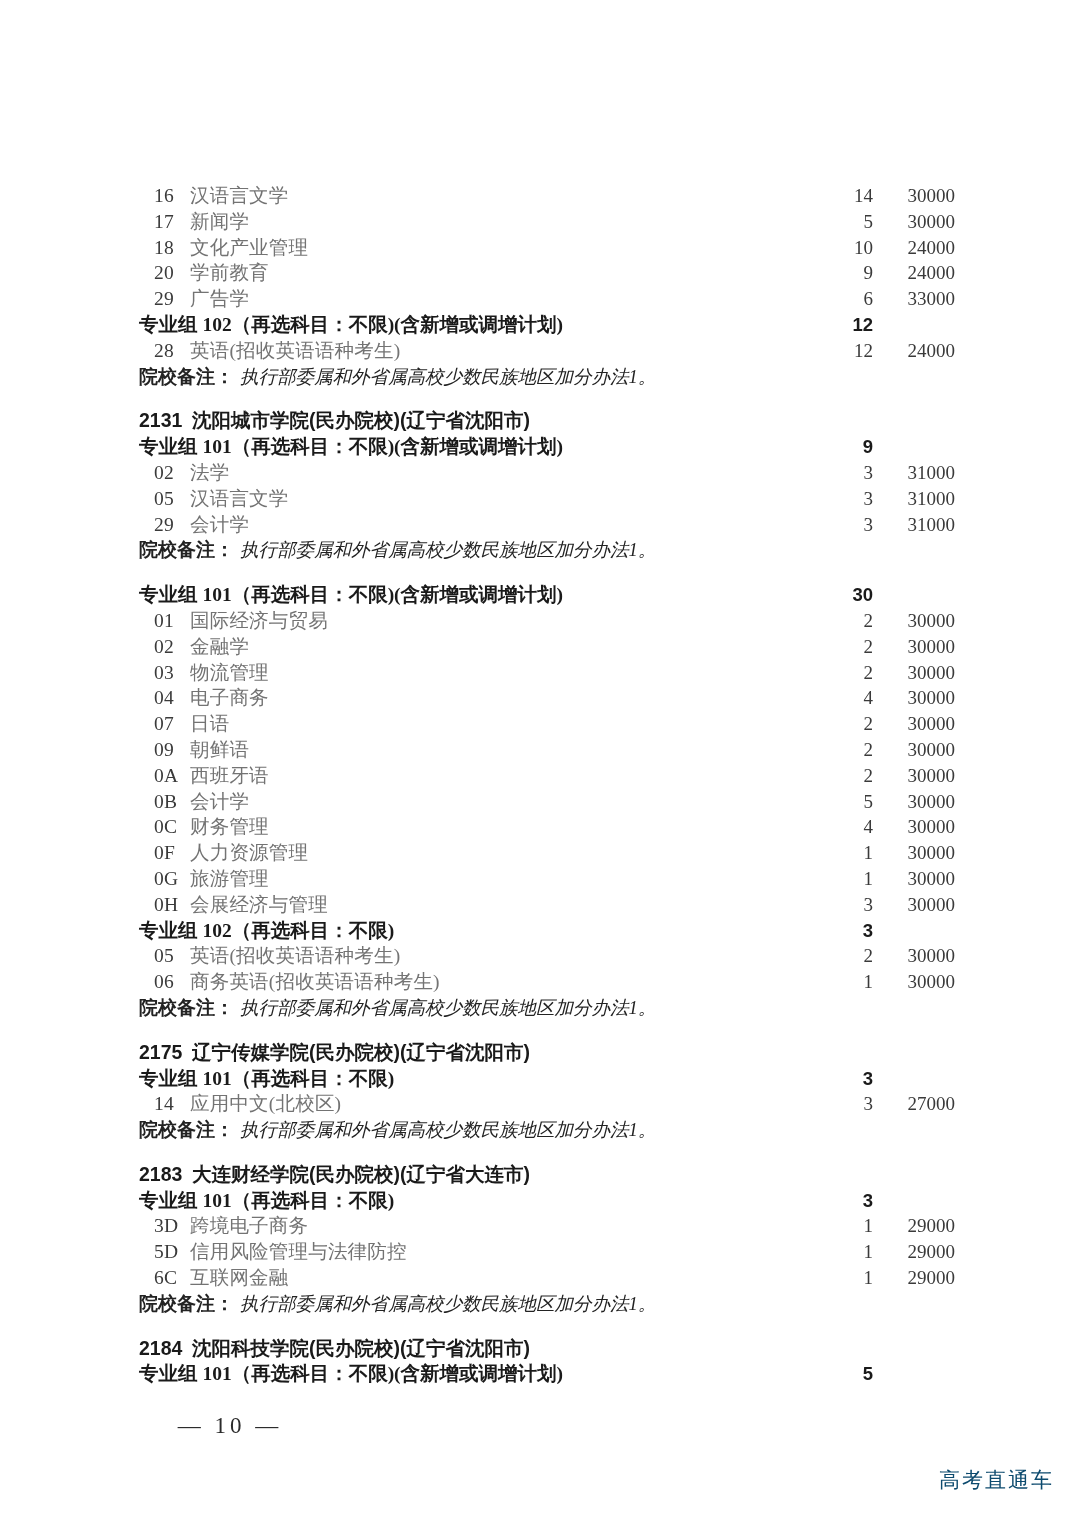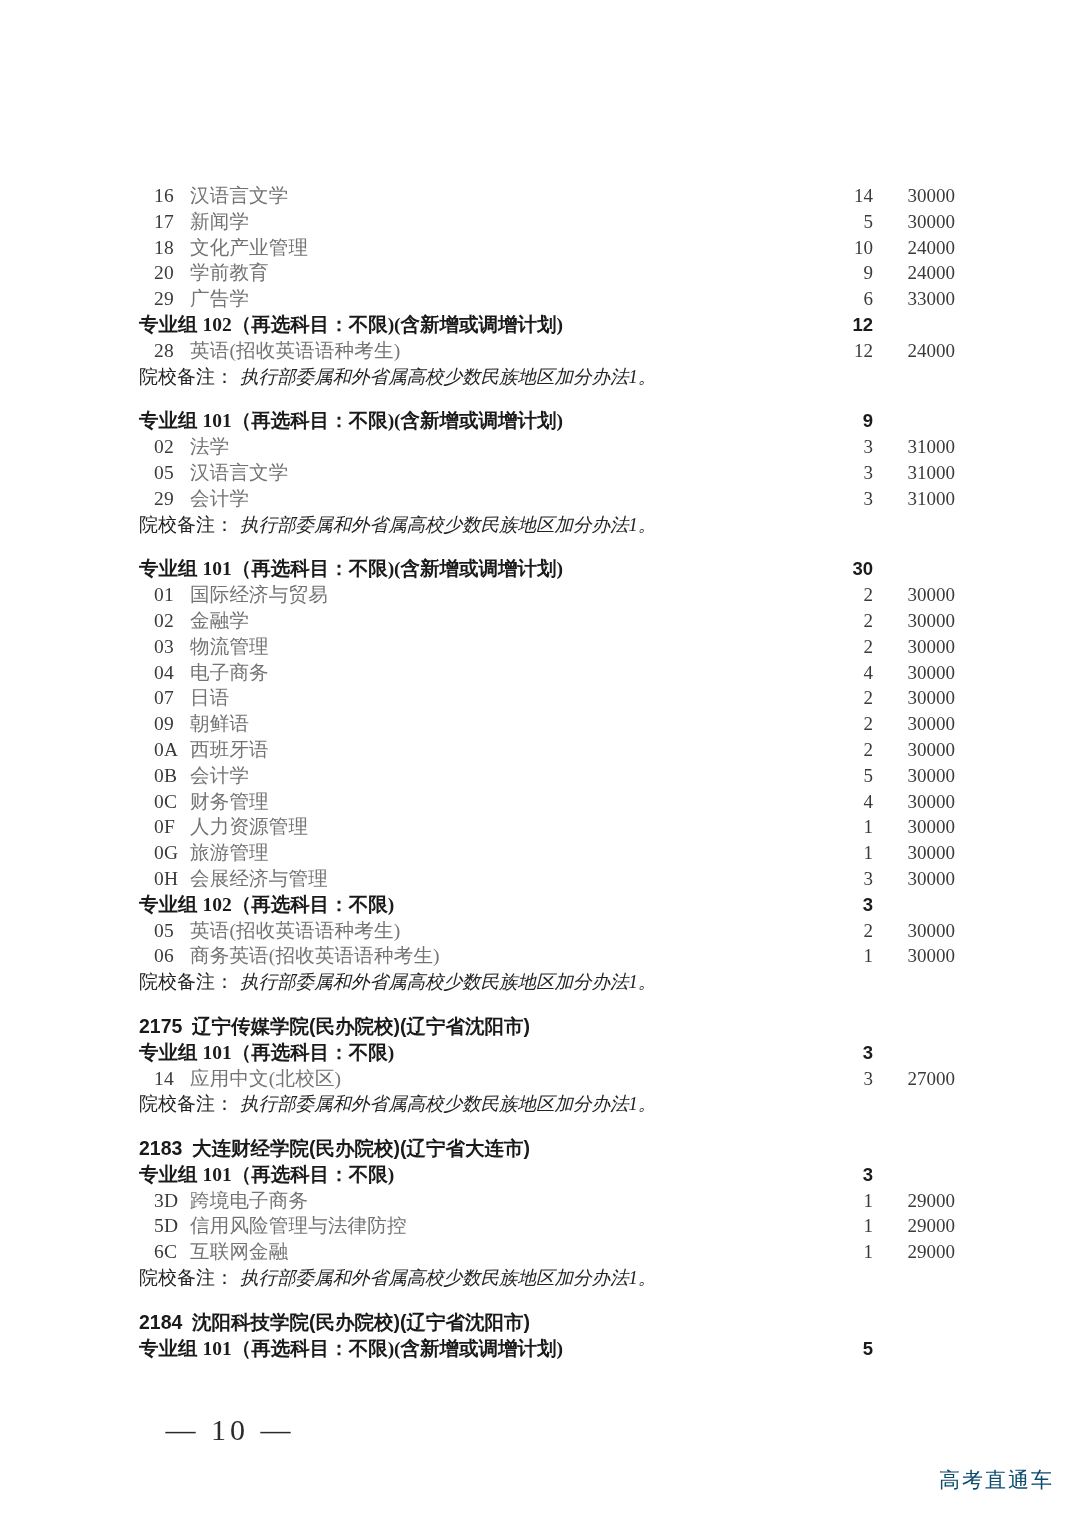--- a/index.html
+++ b/index.html
@@ -121,21 +121,21 @@
   }
 
   
   .remark .label {
     left: 0;
     font-size: 18.5px;
     font-family: "Liberation Serif", "DejaVu Serif", serif;
     color: #232323;
   }
   .remark .label .rk {
-    font-weight: normal;
+    font-weight: bold;
     font-family: "Liberation Sans", "DejaVu Sans", sans-serif;
     font-size: 19px;
     text-align: center;
   }
   .remark .label .rv {
     margin-left: 6px;
     font-style: italic;
     font-family: "Liberation Serif", "DejaVu Serif", serif;
   }
 
@@ -143,21 +143,21 @@
   .spacer { height: 19px; }
 
   
   .footer-page {
     position: absolute;
     left: 140px;
     top: 1413px;
     width: 180px;
     text-align: center;
     font-family: "Liberation Serif", "DejaVu Serif", serif;
-    font-size: 30px;
+    font-size: 23px;
     color: #2b2b2b;
     letter-spacing: 4px;
   }
 
   .watermark {
     position: absolute;
     right: 26px;
     top: 1466px;
     font-family: "Liberation Sans", "DejaVu Sans", sans-serif;
     font-size: 21px;
@@ -204,20 +204,23 @@
       </div>
       <div class="row major">
         <div class="label"><span class="code">28</span><span class="nm">英语(招收英语语种考生)</span></div>
         <div class="count">12</div>
         <div class="fee">24000</div>
       </div>
       <div class="row remark">
         <div class="label"><span class="rk">院校备注：</span><span class="rv">执行部委属和外省属高校少数民族地区加分办法1。</span></div>
       </div>
       <div class="spacer"></div>
+      <div class="row school">
+        <div class="label"><span class="scode">2131</span><span class="sname">沈阳城市学院(民办院校)(辽宁省沈阳市)</span></div>
+      </div>
       <div class="row group">
         <div class="label">专业组 101（再选科目：不限)(含新增或调增计划)</div>
         <div class="count">9</div>
         <div class="fee"></div>
       </div>
       <div class="row major">
         <div class="label"><span class="code">02</span><span class="nm">法学</span></div>
         <div class="count">3</div>
         <div class="fee">31000</div>
       </div>

